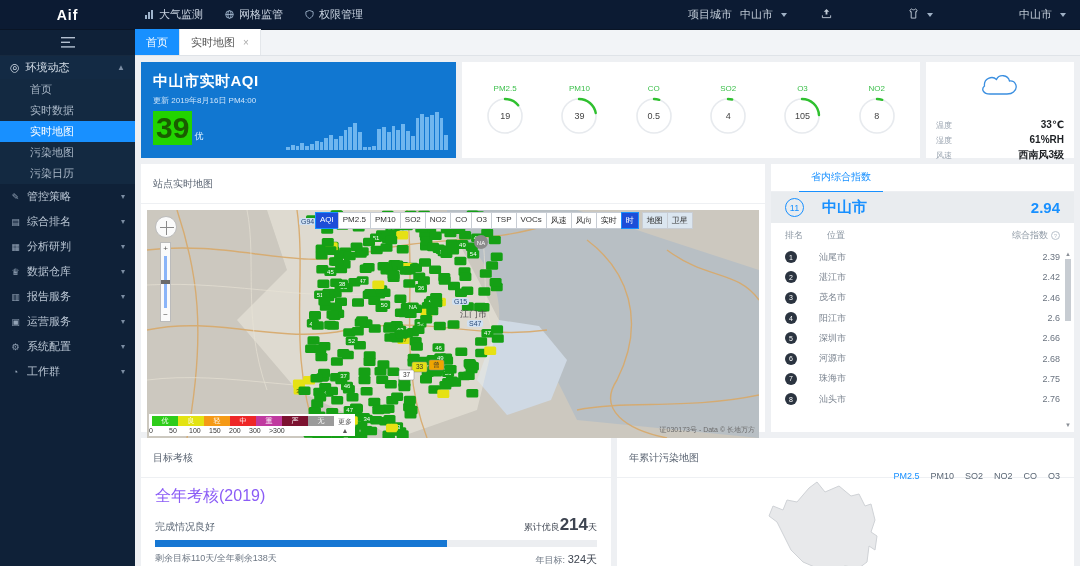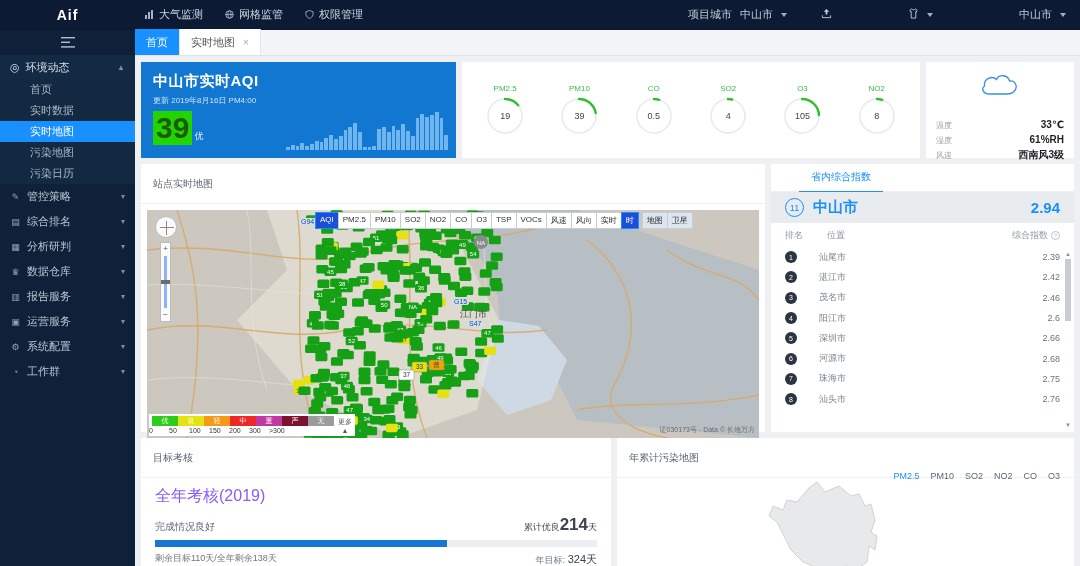--- a/index.html
+++ b/index.html
@@ -207,21 +207,21 @@
   .rank-card { flex: 1; background: #fff; display: flex; flex-direction: column; }
   .rank-tabs {
     height: 28px; display: flex; align-items: center; padding-left: 28px;
     border-bottom: 1px solid #edeff2;
   }
   .rank-tab {
     font-size: 10px; color: #1890ff; padding: 0 12px 7px; cursor: pointer;
     border-bottom: 2px solid #1890ff; margin-top: 8px;
   }
   .rank-self {
-    display: flex; align-items: center; gap: 9px; padding: 6px 14px;
+    display: flex; align-items: center; gap: 18px; padding: 6px 14px;
     background: #e9ecef;
   }
   .rank-self-badge {
     width: 19px; height: 19px; border-radius: 50%; border: 1px solid #1890ff;
     color: #1890ff; font-size: 9px; display: flex; align-items: center;
     justify-content: center;
   }
   .rank-self-name { font-size: 15px; color: #1890ff; font-weight: 600; }
   .rank-self-val { margin-left: auto; font-size: 15px; color: #1890ff; font-weight: 600; }
   .rank-head {

